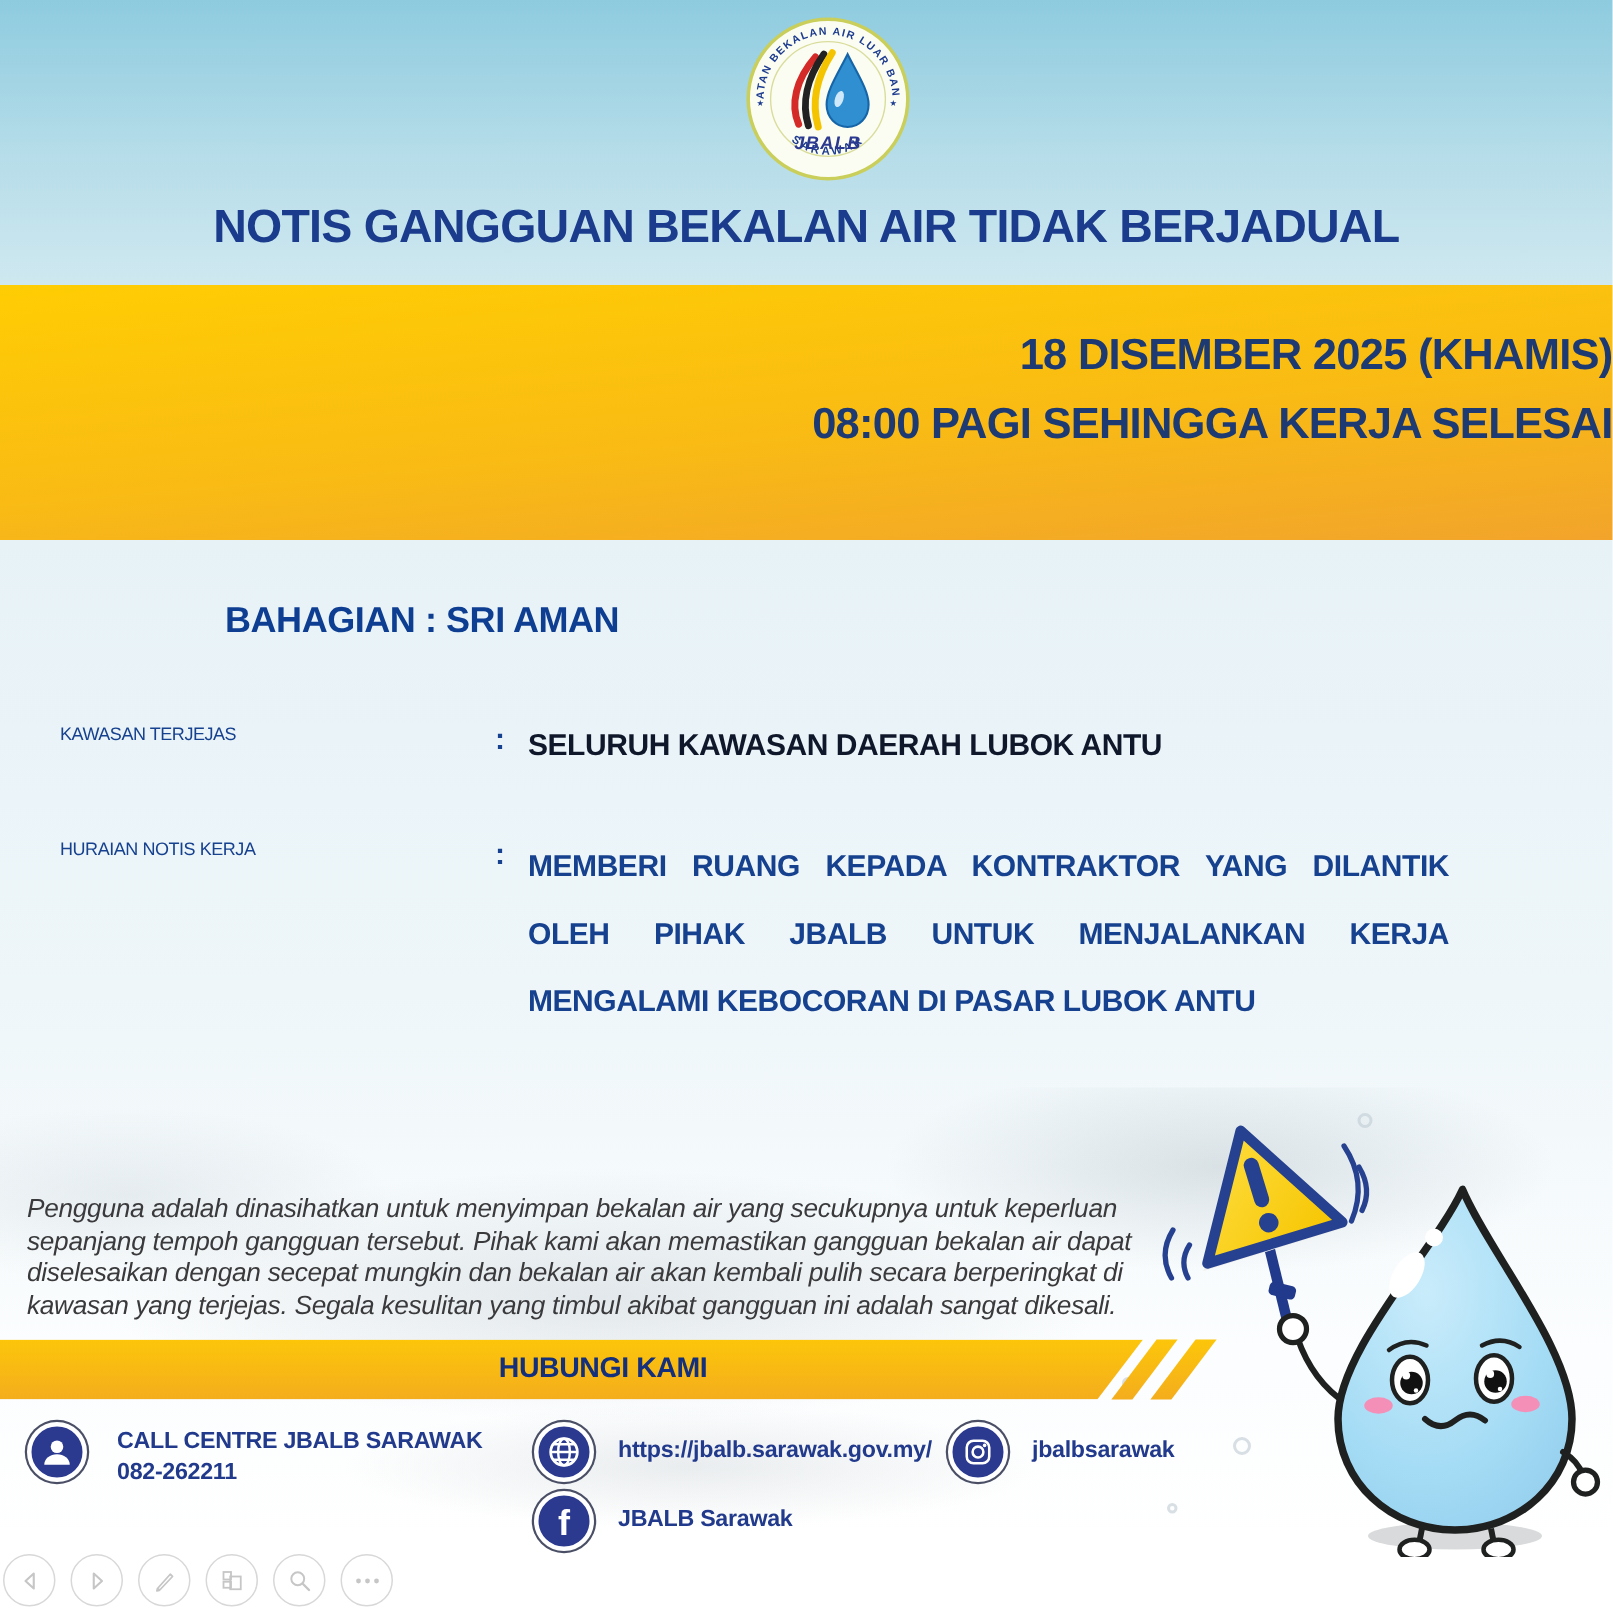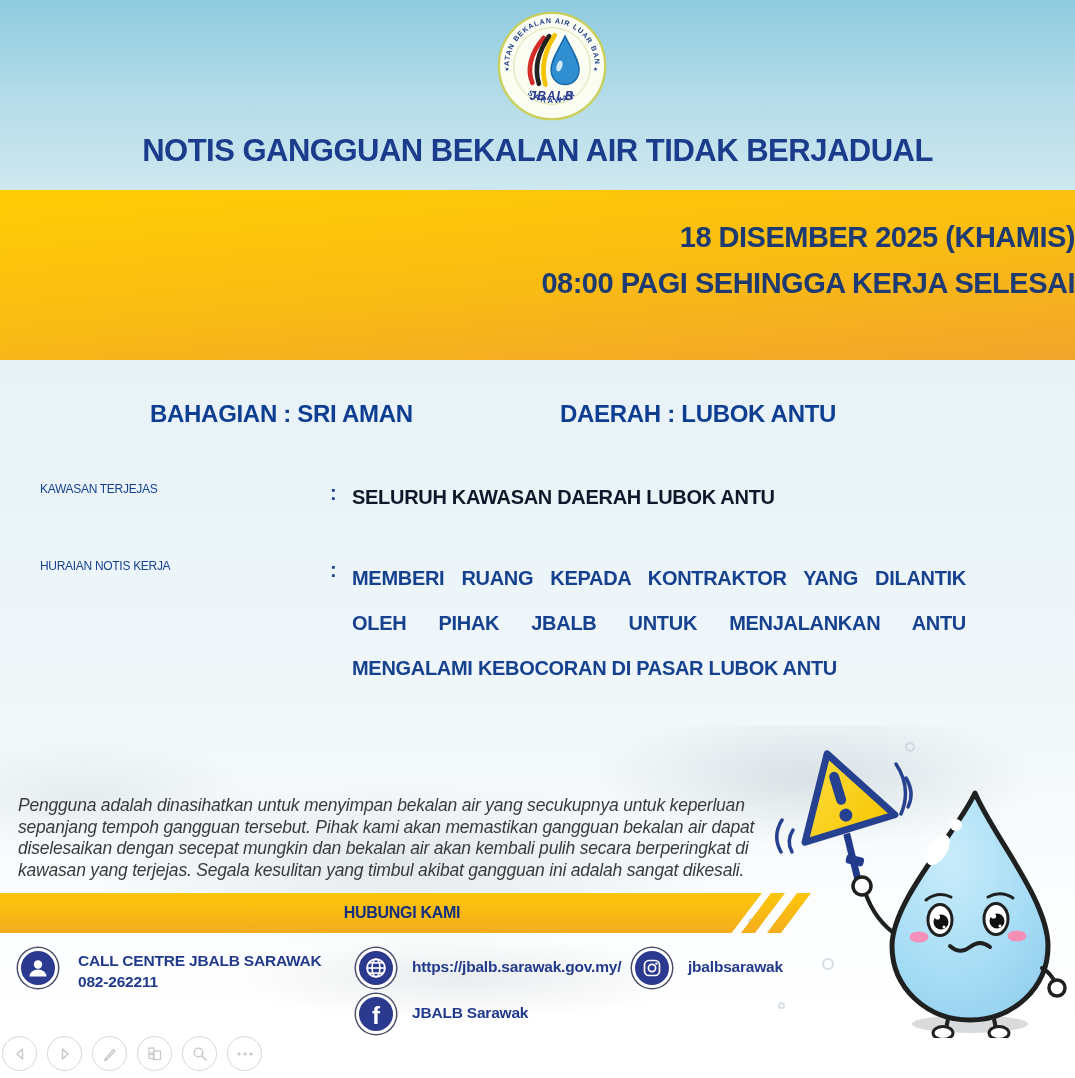--- a/index.html
+++ b/index.html
@@ -59,21 +59,21 @@
 
   
   .advisory { position:absolute; left:18px; top:795px; width:768px;
               font-style:italic; font-size:17.5px; line-height:21.7px; color:#3a3a3c; letter-spacing:-0.2px; }
 
   
   .contact-bar { position:absolute; left:0; top:893px; width:762px; height:40px;
                  background:linear-gradient(#fcc60a,#f4ad1d);
                  clip-path:polygon(0 0,100% 0,96% 100%,0 100%); }
   .contact-bar-heading { width:100%; height:40px; line-height:40px; text-align:center; padding-left:42px;
-                 font-size:16px; font-weight:bold; letter-spacing:-0.3px; color:#14307d; }
+                 font-size:19px; font-weight:bold; letter-spacing:-0.3px; color:#14307d; }
   .stripe { position:absolute; top:893px; height:40px; width:14px;
             background:linear-gradient(#fcc60a,#f4ad1d); transform:skewX(-37deg); }
   .stripe-1 { left:756px; }
   .stripe-2 { left:782px; }
 
   
   .cicon { position:absolute; width:40px; height:40px; border-radius:50%; background:#2b3a8f;
            border:3px solid #ffffff; box-shadow:0 0 0 1.5px #4a4f66;
            display:flex; align-items:center; justify-content:center; }
   .icon-person    { left:18px;  top:948px; }
@@ -138,31 +138,30 @@
     </g>
     <text x="60" y="96" text-anchor="middle" font-size="13" font-weight="bold" font-style="italic" fill="#2b3990" letter-spacing="1">JBALB</text>
   </svg>
 
   <div class="title">NOTIS GANGGUAN BEKALAN AIR TIDAK BERJADUAL</div>
 
   <div class="date-line date-1">18 DISEMBER 2025 (KHAMIS)</div>
   <div class="date-line date-2">08:00 PAGI SEHINGGA KERJA SELESAI</div>
 
   <div class="region bahagian">BAHAGIAN : SRI AMAN</div>
-  <div class="region daerah">DAERAH : LUBOK ANTU</div>
 
   <div class="row-label kawasan-label">KAWASAN TERJEJAS</div>
   <div class="row-colon kawasan-colon">:</div>
   <div class="kawasan-value">SELURUH KAWASAN DAERAH LUBOK ANTU</div>
 
   <div class="row-label huraian-label">HURAIAN NOTIS KERJA</div>
   <div class="row-colon huraian-colon">:</div>
   <div class="huraian">
     <div class="jline">MEMBERI RUANG KEPADA KONTRAKTOR YANG DILANTIK</div>
-    <div class="jline">OLEH PIHAK JBALB UNTUK MENJALANKAN ANTU</div>
+    <div class="jline">OLEH PIHAK JBALB UNTUK MENJALANKAN KERJA</div>
     <div class="jline jline--last">MENGALAMI KEBOCORAN DI PASAR LUBOK ANTU</div>
   </div>
 
   <div class="advisory">Pengguna adalah dinasihatkan untuk menyimpan bekalan air yang secukupnya untuk keperluan sepanjang tempoh gangguan tersebut. Pihak kami akan memastikan gangguan bekalan air dapat diselesaikan dengan secepat mungkin dan bekalan air akan kembali pulih secara berperingkat di kawasan yang terjejas. Segala kesulitan yang timbul akibat gangguan ini adalah sangat dikesali.</div>
 
   <div class="contact-bar">
     <div class="contact-bar-heading">HUBUNGI KAMI</div>
   </div>
   <div class="stripe stripe-1"></div>
   <div class="stripe stripe-2"></div>

